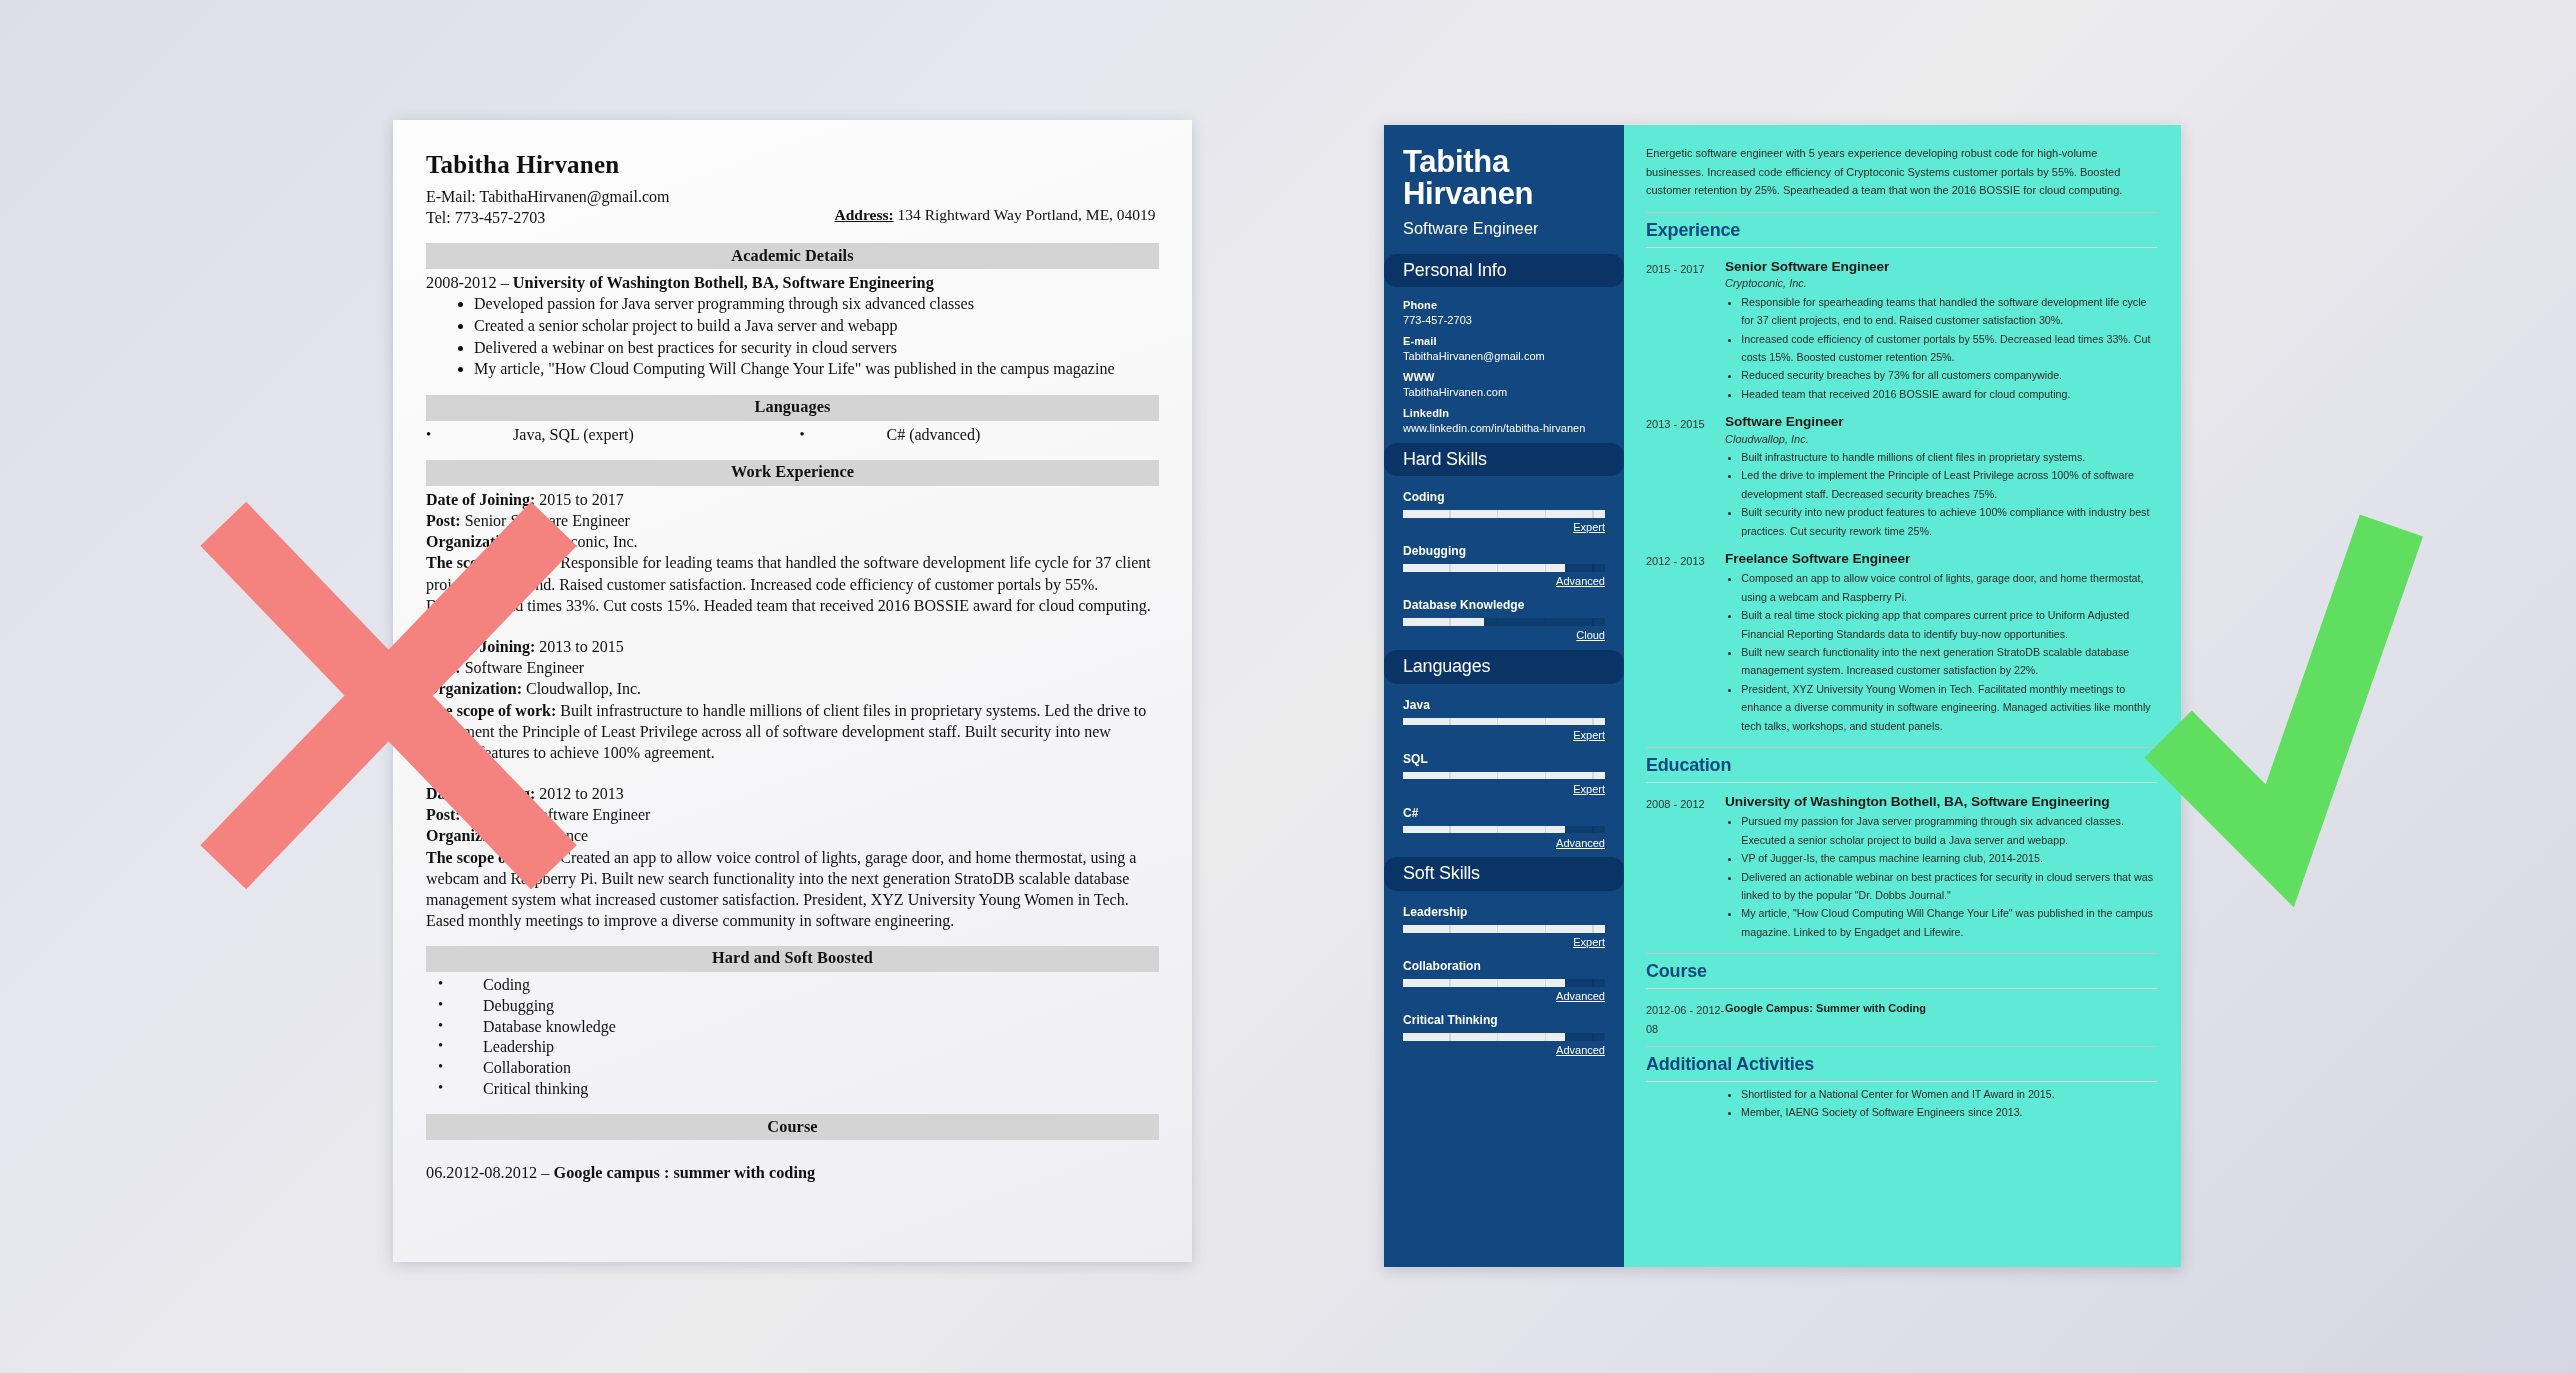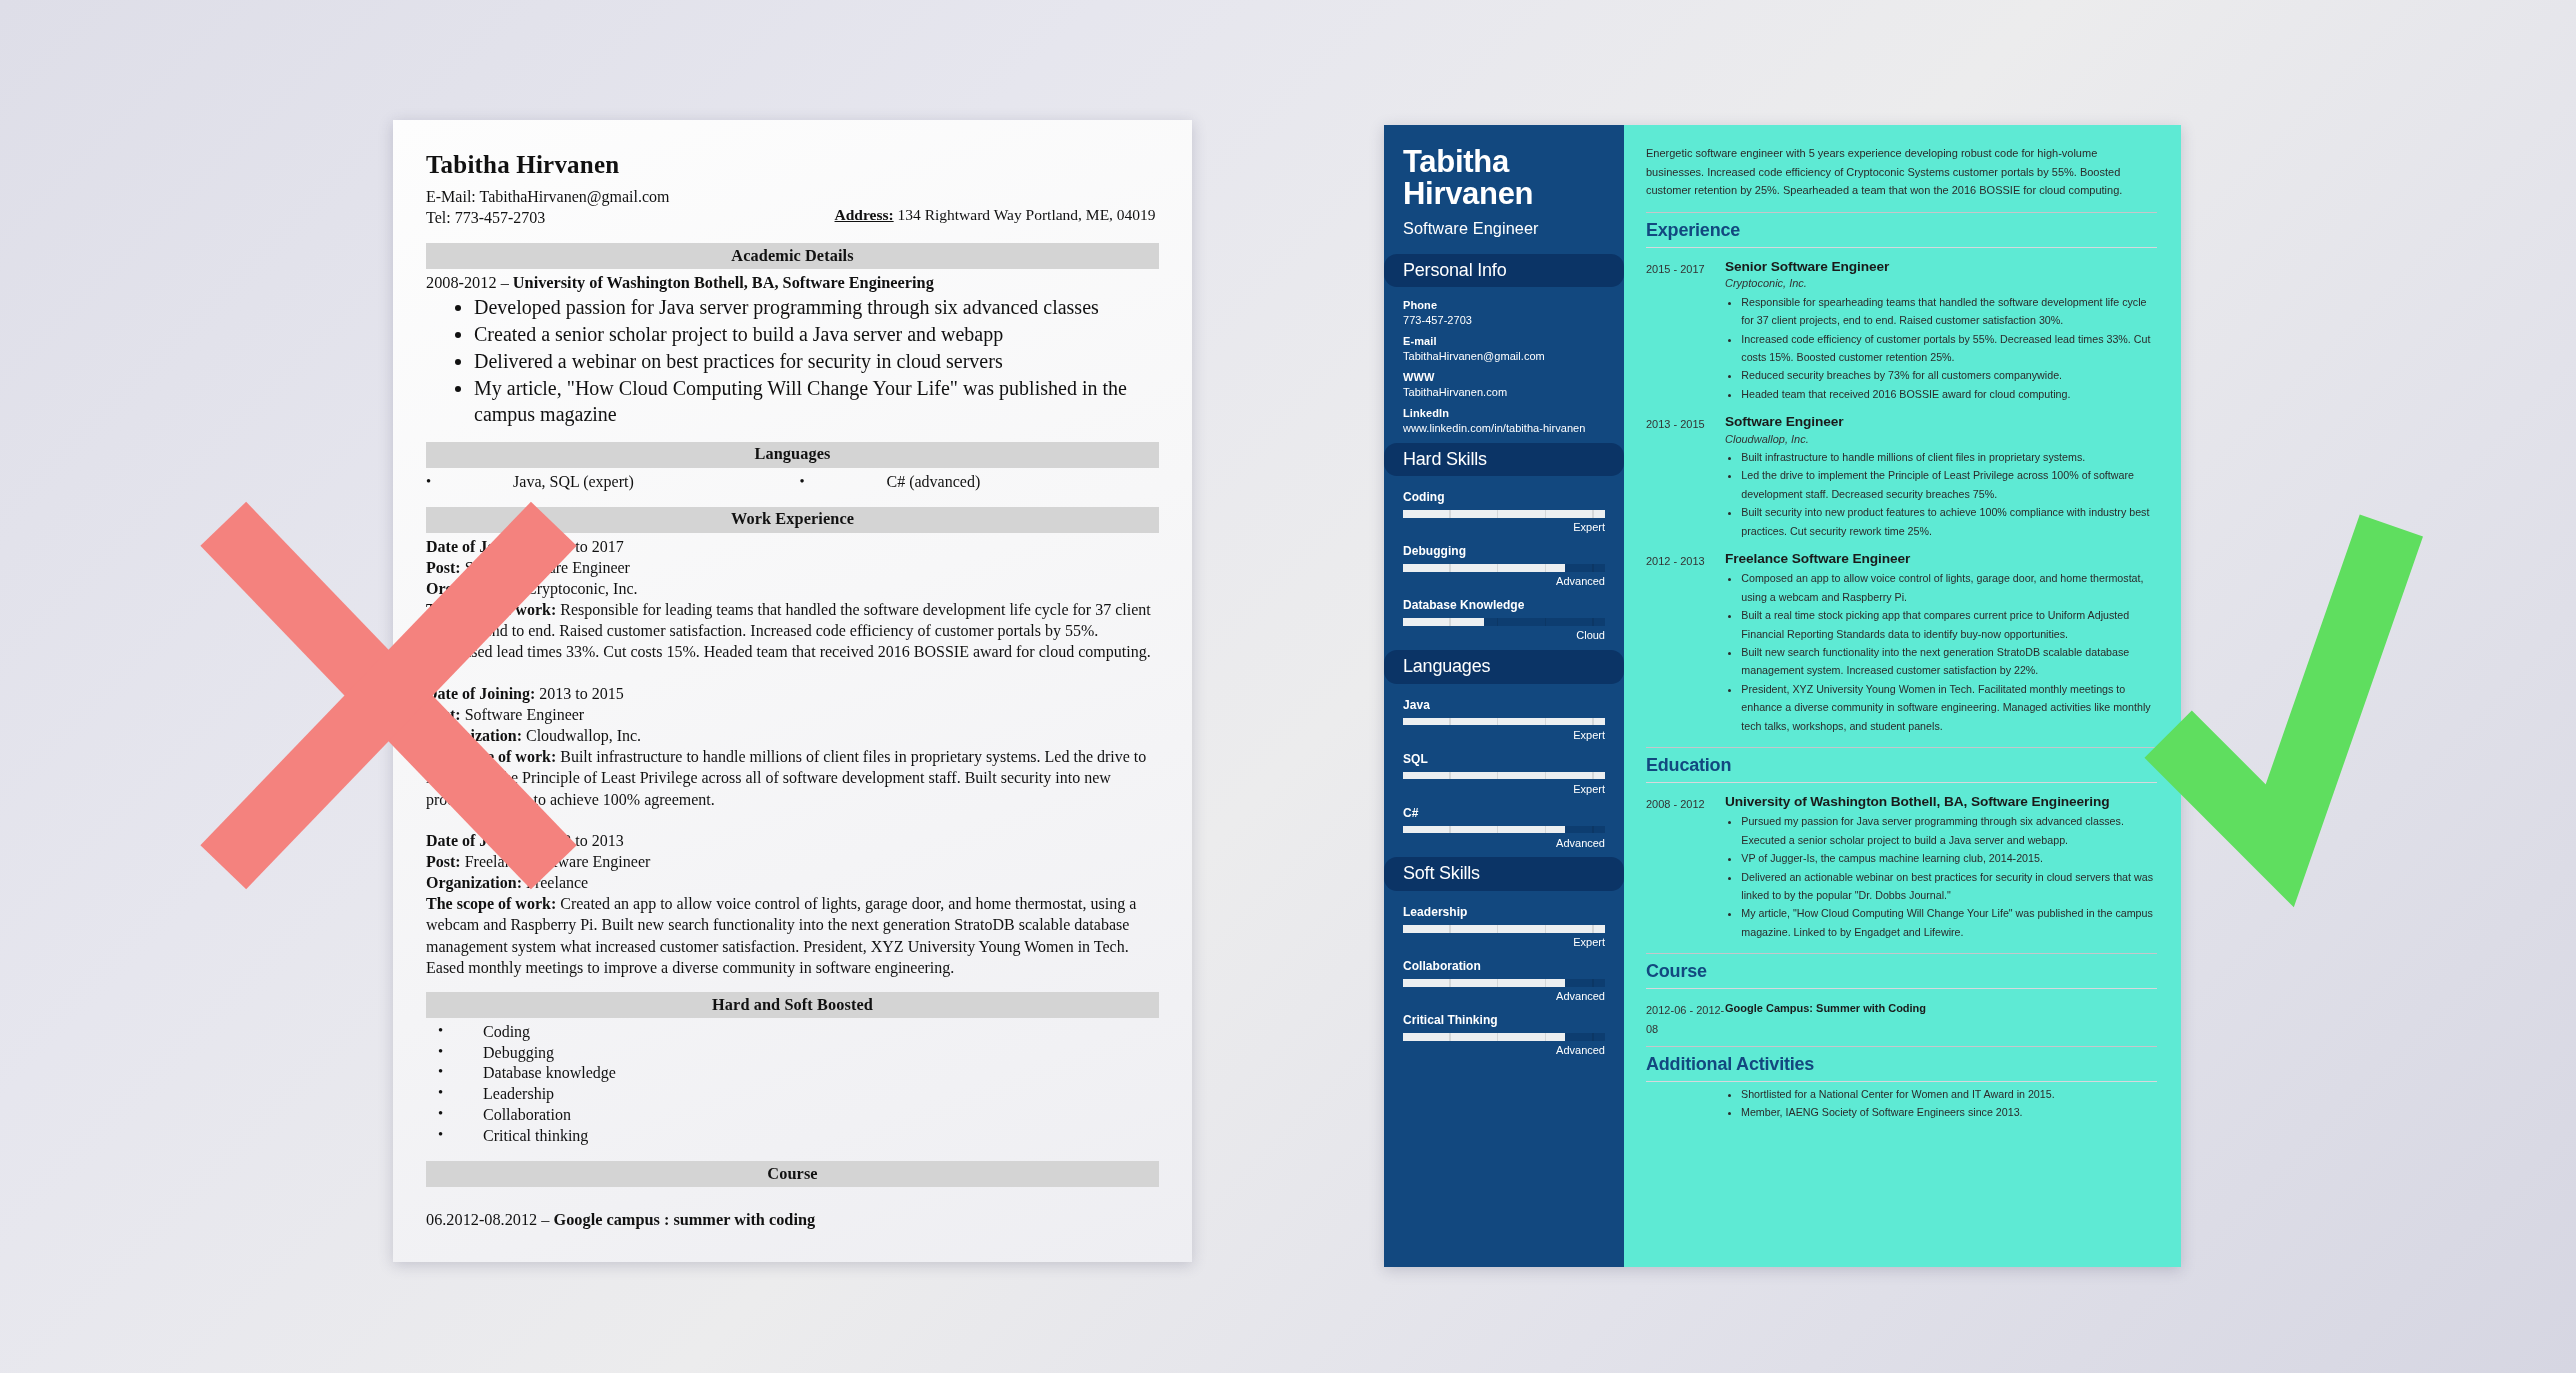--- a/index.html
+++ b/index.html
@@ -23,21 +23,21 @@
   .b-contact-left{font-size:16px;line-height:1.34;}
   .b-contact-right{font-size:15.5px;line-height:1.34;padding-top:19px;padding-right:3.4px;white-space:nowrap;}
   .b-contact-right b{font-weight:bold;text-decoration:underline;}
   .b-band{
     background:#d4d4d4;text-align:center;font-size:16.3px;font-weight:bold;
     padding:2.6px 0 3.4px 0;margin:14.6px 0 3.4px 0;letter-spacing:0.1px;
   }
   .b-degline{font-size:16.3px;margin:1.7px 0 1.7px 0;}
   .b-degline b{font-weight:bold;}
   ul.b-ul{margin:0.9px 0 0 0;padding-left:48px;}
-  ul.b-ul li{font-size:20px;line-height:1.30;margin-bottom:0.9px;}
+  ul.b-ul li{font-size:16px;line-height:1.30;margin-bottom:0.9px;}
   .b-langrow{display:flex;align-items:flex-start;margin-top:4.3px;}
   .b-langcol{display:flex;align-items:flex-start;}
   .b-langcol .dot{font-size:14.6px;line-height:1.25;}
   .b-langcol .txt{font-size:16px;line-height:1.25;}
   .b-job{margin-top:3.4px;font-size:16px;line-height:1.32;}
   .b-job .lbl{font-weight:bold;}
   .b-job p{margin:0;}
   .b-job .scope{text-align:left;}
   .b-jobgap{height:17px;}
   ul.b-skills{margin:1.7px 0 0 0;padding-left:12px;list-style:none;}
@@ -70,21 +70,21 @@
   .g-skill{margin-top:11px;}
   .g-skill:first-child{margin-top:3.4px;}
   .g-skill-name{font-size:12px;font-weight:bold;letter-spacing:0.04px;}
   .g-bar-track{height:7.7px;background:#0d3d70;margin-top:6px;position:relative;}
   .g-bar-fill{height:7.7px;background:#eceff1;}
   .g-bar-fill:after{
     content:"";position:absolute;left:0;top:0;height:7.7px;width:100%;
     background:repeating-linear-gradient(to right,transparent 0,transparent 23%,rgba(0,0,0,.10) 23%,rgba(0,0,0,.10) 23.6%);
     pointer-events:none;
   }
-  .g-skill-level{font-size:11px;text-align:right;margin-top:3.4px;}
+  .g-skill-level{font-size:11px;text-align:right;margin-top:3.4px;text-decoration:underline;}
 
   .g-main{flex:1;background:#5eead4;padding:19px 24px 0 22px;color:#222;}
   .g-summary{font-size:11px;line-height:1.70;color:#2b2b2b;}
   .g-mhead{
     font-size:18px;font-weight:bold;color:#12487f;letter-spacing:-0.2px;
     border-top:0.9px solid #c6c6ca;border-bottom:0.9px solid #d8d8dc;
     padding:6.9px 0 6px 0;margin-top:12px;
   }
   .g-mhead.tight{margin-top:7px;}
   .g-entry{display:flex;margin-top:11px;}

